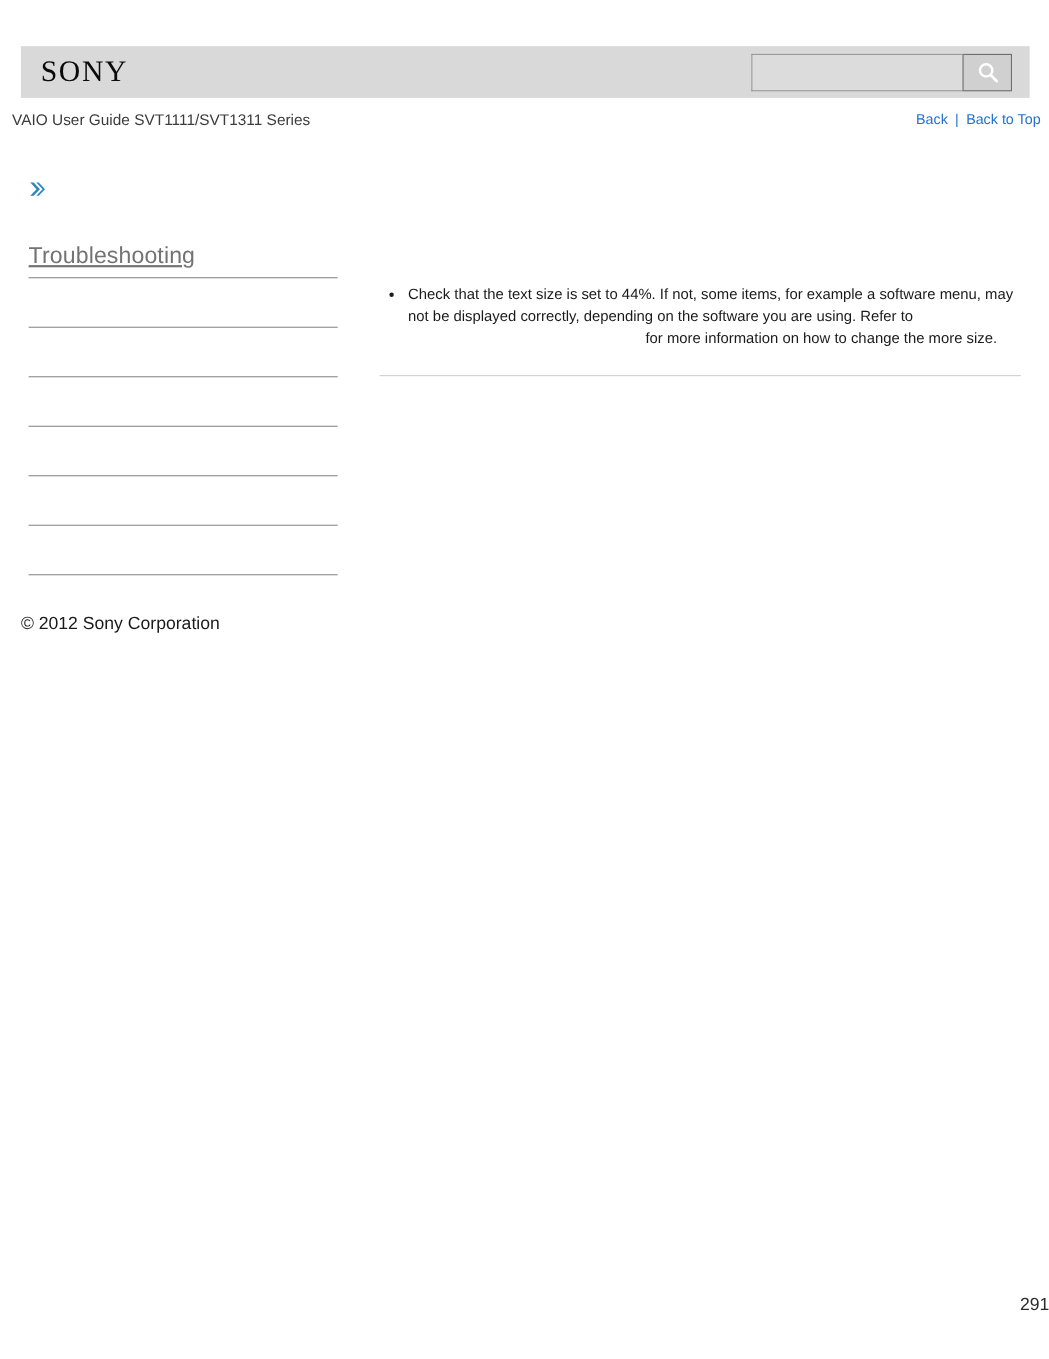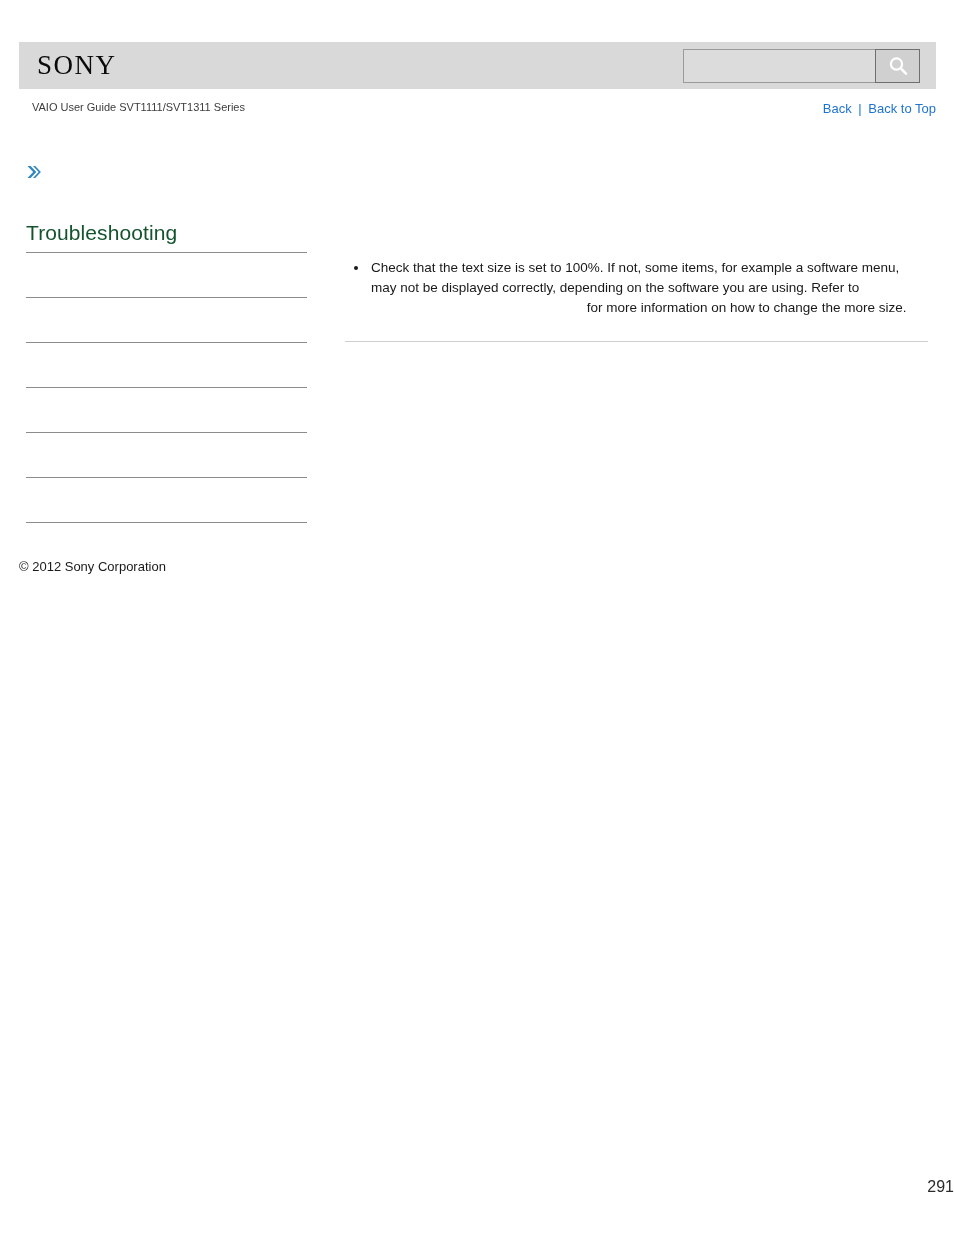--- a/index.html
+++ b/index.html
@@ -77,29 +77,29 @@
   }
   .search-button .mag {
     display: block;
     width: 22px;
     height: 22px;
   }
 
   
   .guide-title {
     position: absolute;
-    left: 32px;
+    left: 11px;
     top: 101px;
-    font-size: 11px;
+    font-size: 14px;
     color: #3c3c3c;
     white-space: nowrap;
   }
   .nav-links {
     position: absolute;
-    right: 18px;
+    right: 8px;
     top: 101px;
     font-size: 13px;
     white-space: nowrap;
   }
   .nav-links a {
     color: #1e73d2;
     text-decoration: none;
   }
   .nav-links .sep {
     color: #1e73d2;
@@ -118,25 +118,26 @@
   
   .sidebar {
     position: absolute;
     left: 26px;
     top: 220px;
     width: 281px;
   }
   .sidebar-title {
     font-size: 21px;
     font-weight: normal;
-    color: #14532d;
+    color: #737373;
     margin: 0;
     padding: 0 0 6px 0;
     line-height: 26px;
     letter-spacing: 0.1px;
+    text-decoration: underline;
   }
   .sidebar-rule {
     height: 1px;
     background: #8c8c8c;
     width: 281px;
   }
   .sidebar-item {
     height: 45px;
     box-sizing: border-box;
     border-bottom: 1px solid #8c8c8c;
@@ -193,21 +194,21 @@
     color: transparent;
     text-decoration: none;
     vertical-align: baseline;
   }
 
   
   .copyright {
     position: absolute;
     left: 19px;
     top: 559px;
-    font-size: 13px;
+    font-size: 16px;
     color: #1a1a1a;
     white-space: nowrap;
   }
   .page-number {
     position: absolute;
     left: 0;
     top: 1178px;
     width: 954px;
     text-align: right;
     font-size: 16px;
@@ -268,20 +269,20 @@
   <div class="sidebar-item">
     <span class="sidebar-item-label"></span>
   </div>
   <div class="sidebar-item">
     <span class="sidebar-item-label"></span>
   </div>
 </div>
 
 <div class="content">
   <ul class="bullet-list">
-    <li class="bullet-item"><span>Check that the text size is set to 100%. If not, some items, for example a software menu, may not be displayed correctly, depending on the software you are using. Refer to </span><a href="#" class="blank-link"></a><span> for more information on how to change the more size.</span></li>
+    <li class="bullet-item"><span>Check that the text size is set to 44%. If not, some items, for example a software menu, may not be displayed correctly, depending on the software you are using. Refer to </span><a href="#" class="blank-link"></a><span> for more information on how to change the more size.</span></li>
   </ul>
   <div class="content-rule"></div>
 </div>
 
 <div class="copyright">© 2012 Sony Corporation</div>
 
 <div class="page-number">291</div>
 
 </body></html>

